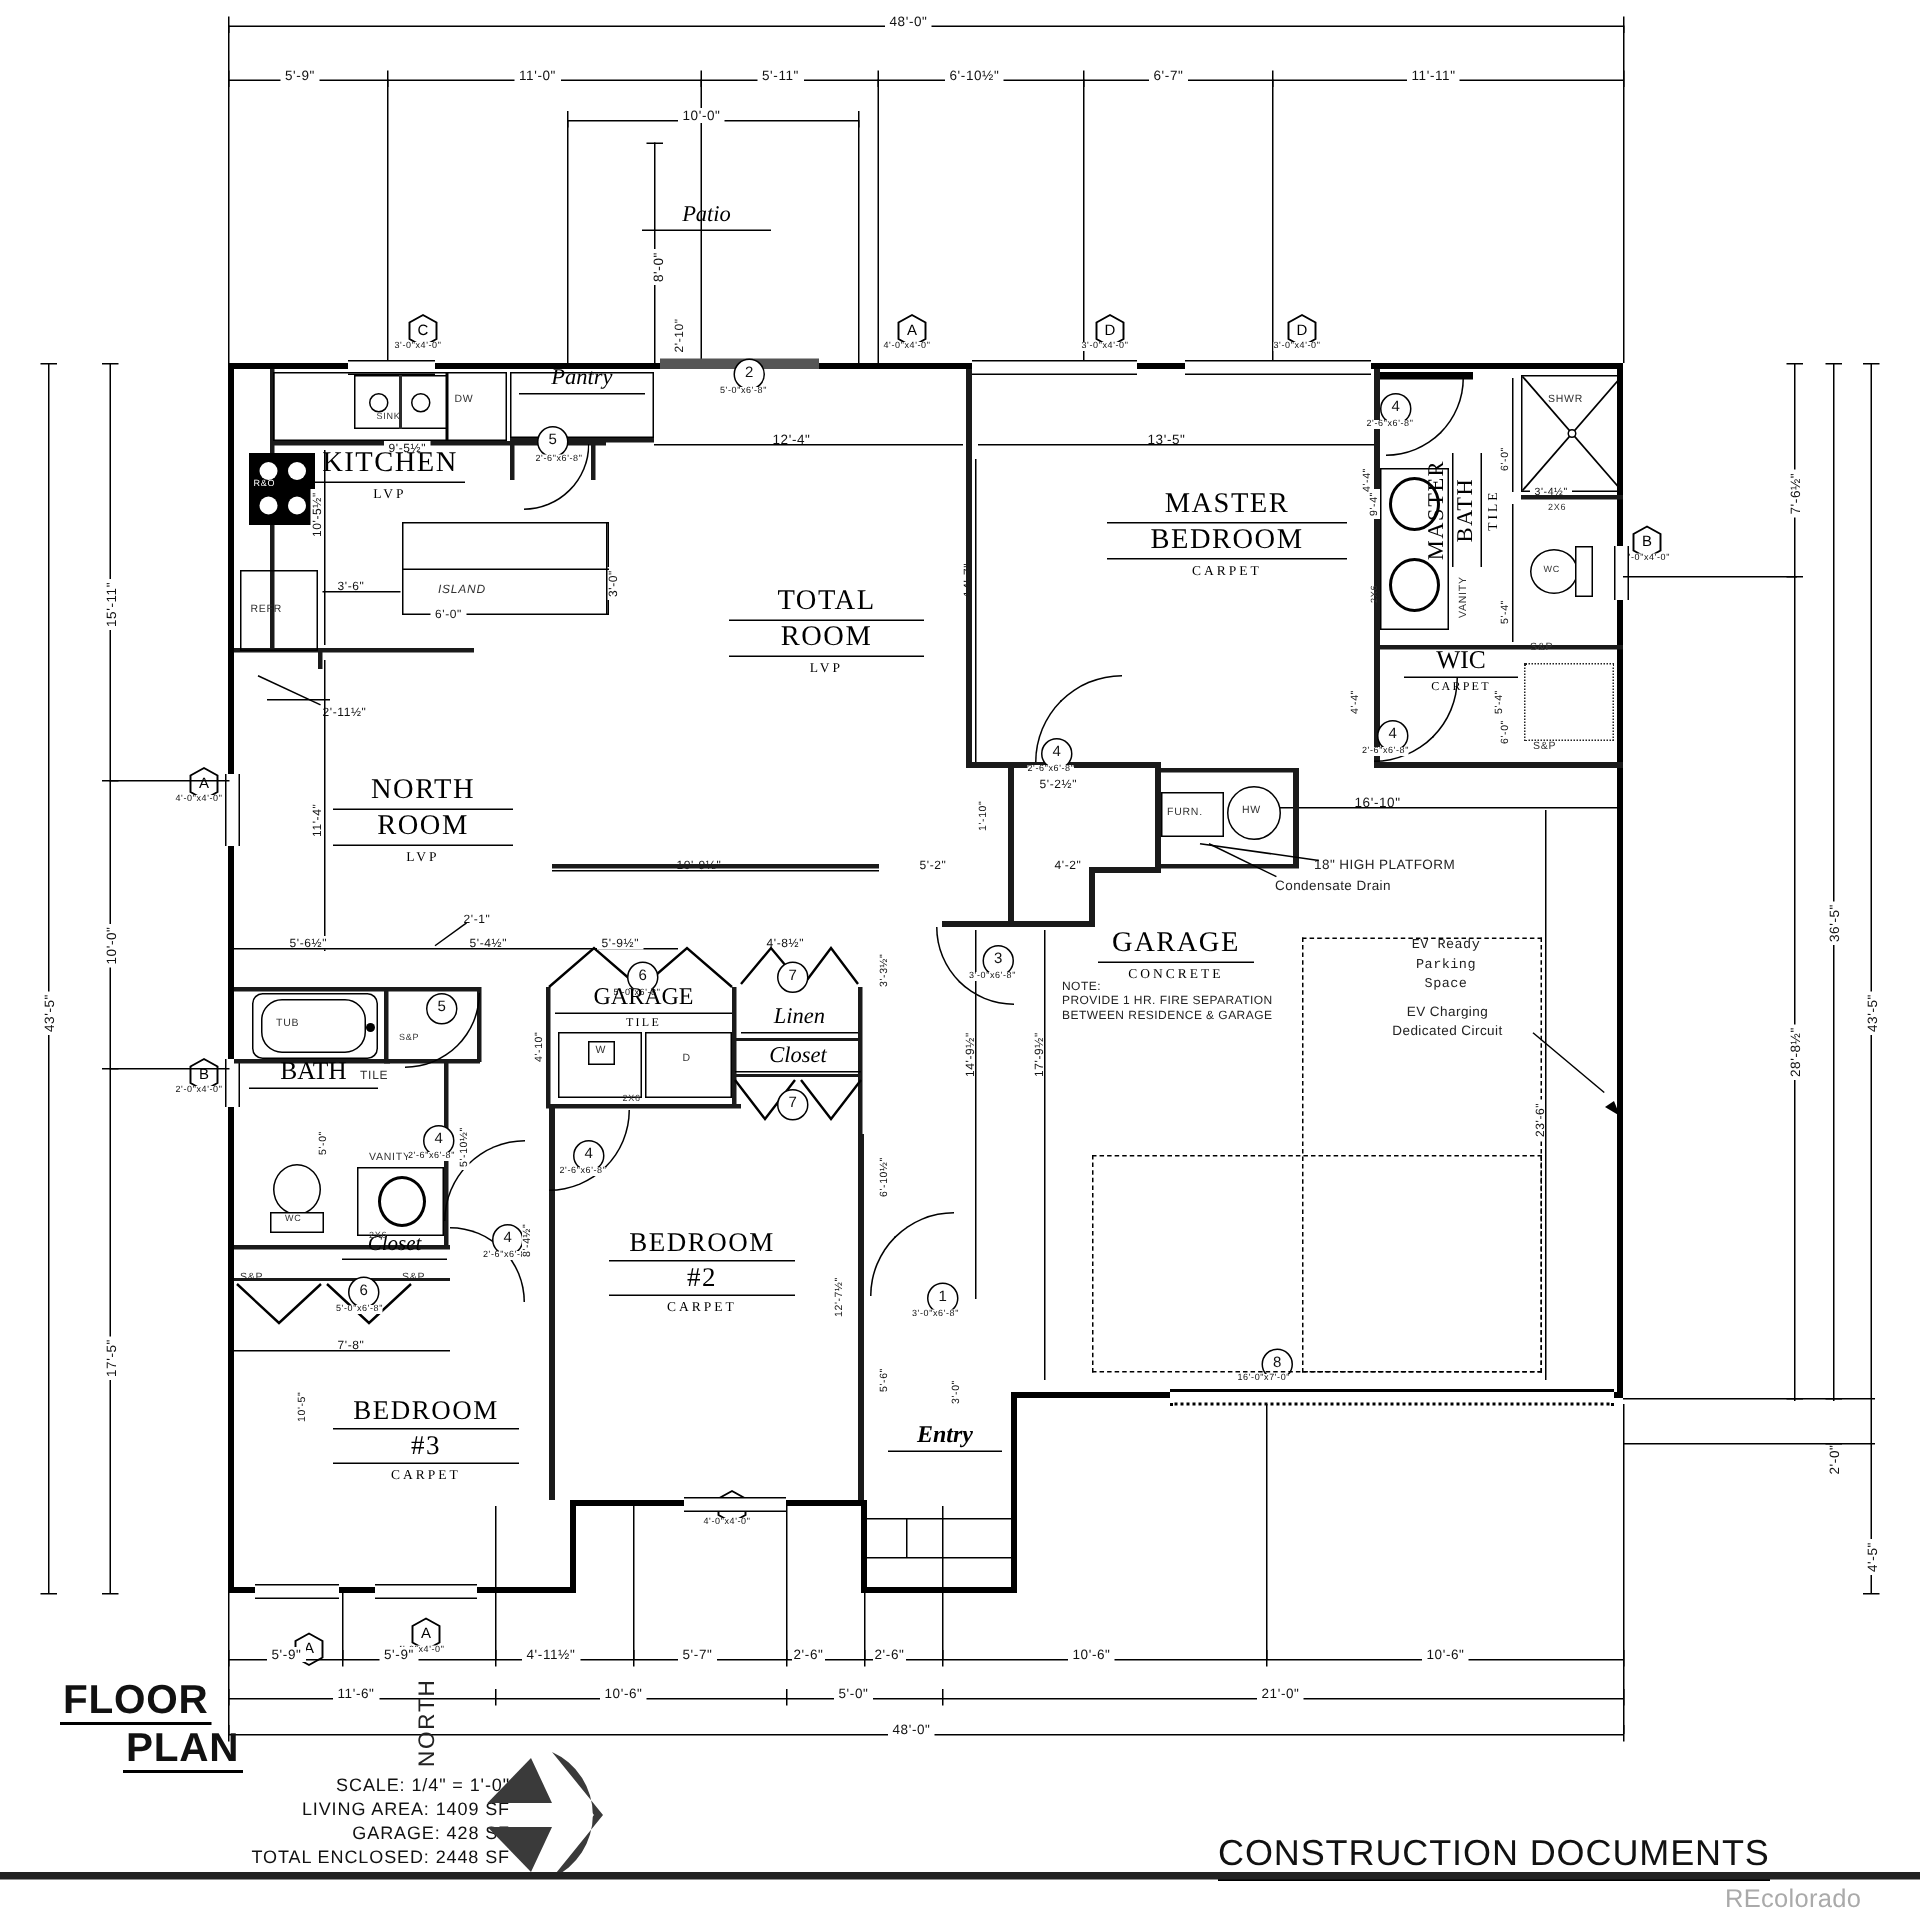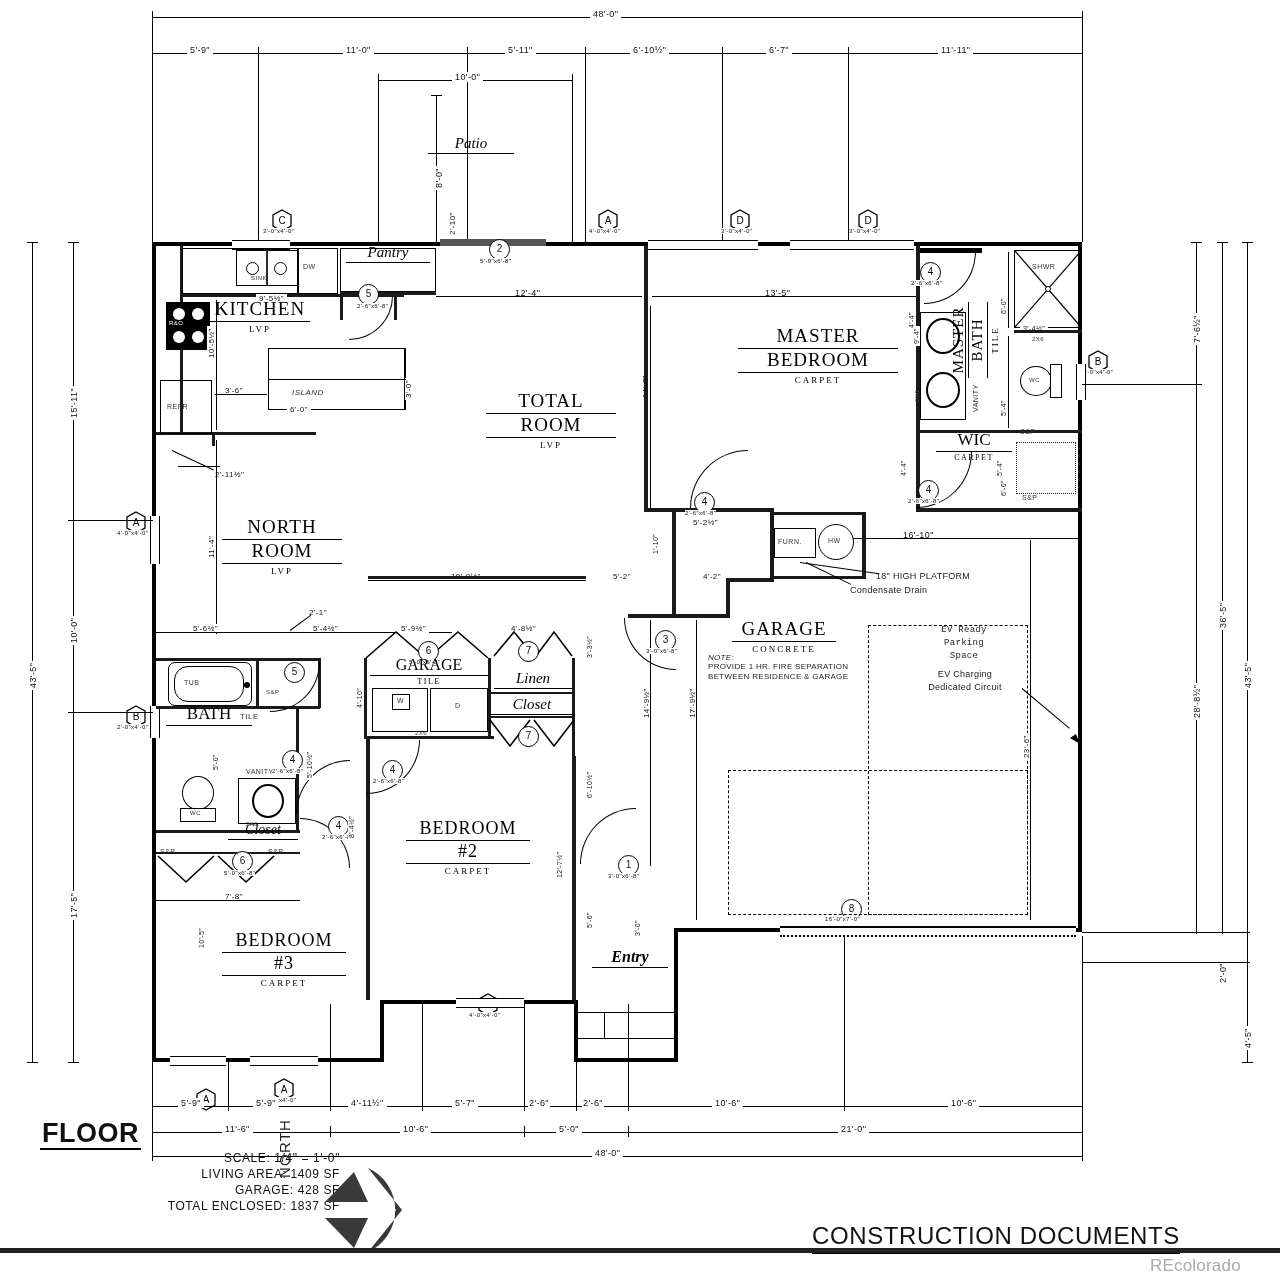--- a/index.html
+++ b/index.html
@@ -434,21 +434,21 @@
 
 <div class="dimtxt" style="left:690px;top:518px;font-size:8px;">5'-2½"</div>
 <div class="dimtxt" style="left:700px;top:572px;font-size:8px;">4'-2"</div>
 <div class="dimtxt" style="left:610px;top:572px;font-size:8px;">5'-2"</div>
 <div class="dimtxt-v" style="left:652px;top:556px;font-size:7px;">1'-10"</div>
 
 <div class="room" style="left:732px;top:618px;width:104px;">
   <span class="rn">GARAGE</span>
   <span class="rf">CONCRETE</span>
 </div>
-<div class="note" style="left:708px;top:653px;font-style:italic;">NOTE:</div>
+<div class="note" style="left:708px;top:653px;">NOTE:</div>
 <div class="note" style="left:708px;top:662px;">PROVIDE 1 HR. FIRE SEPARATION</div>
 <div class="note" style="left:708px;top:672px;">BETWEEN RESIDENCE &amp; GARAGE</div>
 
 <div class="dash-box" style="left:868px;top:625px;width:160px;height:290px;"></div>
 <div class="dash-box" style="left:728px;top:770px;width:300px;height:145px;"></div>
 <div class="hnote-c" style="left:912px;top:624px;width:104px;white-space:pre-line;font-family:Liberation Mono, monospace;">EV Ready
 Parking
 Space</div>
 <div class="hnote-c" style="left:900px;top:668px;width:130px;white-space:pre-line;">EV Charging
 Dedicated Circuit</div>
@@ -691,24 +691,25 @@
 <div class="dimline dimv" style="left:422px;top:1004px;height:102px;"></div>
 <div class="dimline dimv" style="left:524px;top:1004px;height:102px;"></div>
 <div class="dimline dimv" style="left:576px;top:1004px;height:102px;"></div>
 <div class="dimline dimv" style="left:628px;top:1004px;height:102px;"></div>
 <div class="dimline dimv" style="left:844px;top:936px;height:170px;"></div>
 <div class="dimline dimv" style="left:152px;top:1062px;height:94px;"></div>
 <div class="dimline dimv" style="left:1082px;top:936px;height:220px;"></div>
 
 <div id="titleblock">
   <div><span class="tb-floor">FLOOR</span></div>
+  <div><span class="tb-plan">PLAN</span></div>
   <div class="tb-line">SCALE:  1/4" = 1'-0"</div>
   <div class="tb-line">LIVING AREA:  1409 SF</div>
   <div class="tb-line">GARAGE:  428 SF</div>
-  <div class="tb-line">TOTAL ENCLOSED:  1837 SF</div>
+  <div class="tb-line">TOTAL ENCLOSED:  2448 SF</div>
 </div>
 
 <div id="northlbl">NORTH</div>
 <svg id="north" viewBox="0 0 100 100">
   <path d="M15,42 L58,42 L44,12 Z" fill="#3a3a3a"></path>
   <path d="M15,58 L58,58 L44,88 Z" fill="#3a3a3a"></path>
   <path d="M58,8 A46,46 0 0 1 58,92 L92,50 Z" fill="#3a3a3a"></path>
   <path d="M60,20 L86,50 L60,80 Z" fill="#ffffff"></path>
 </svg>
 

